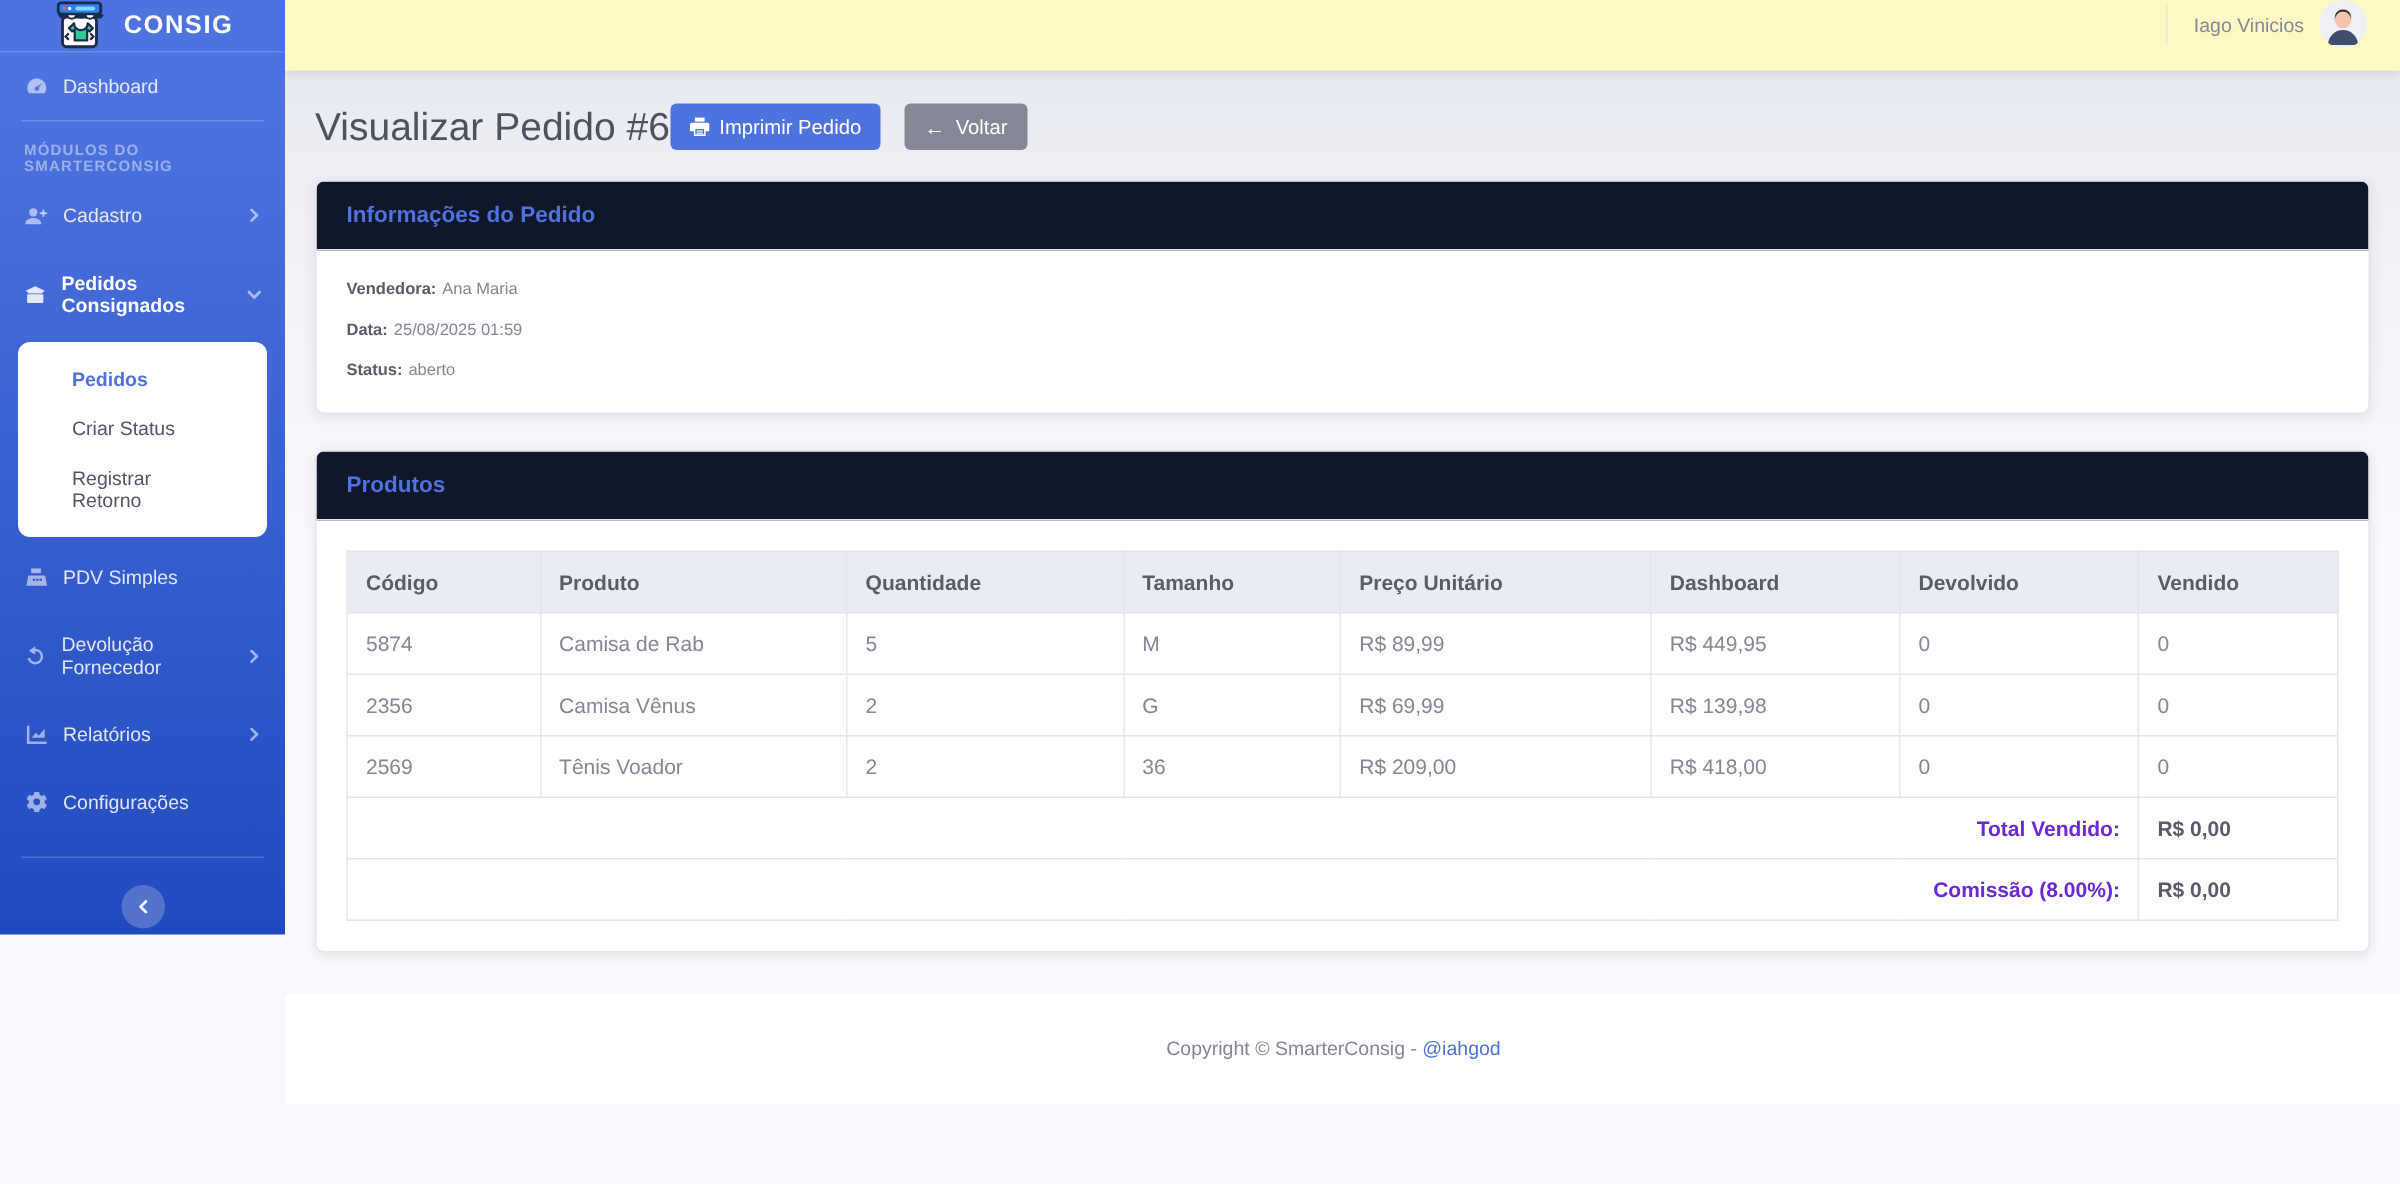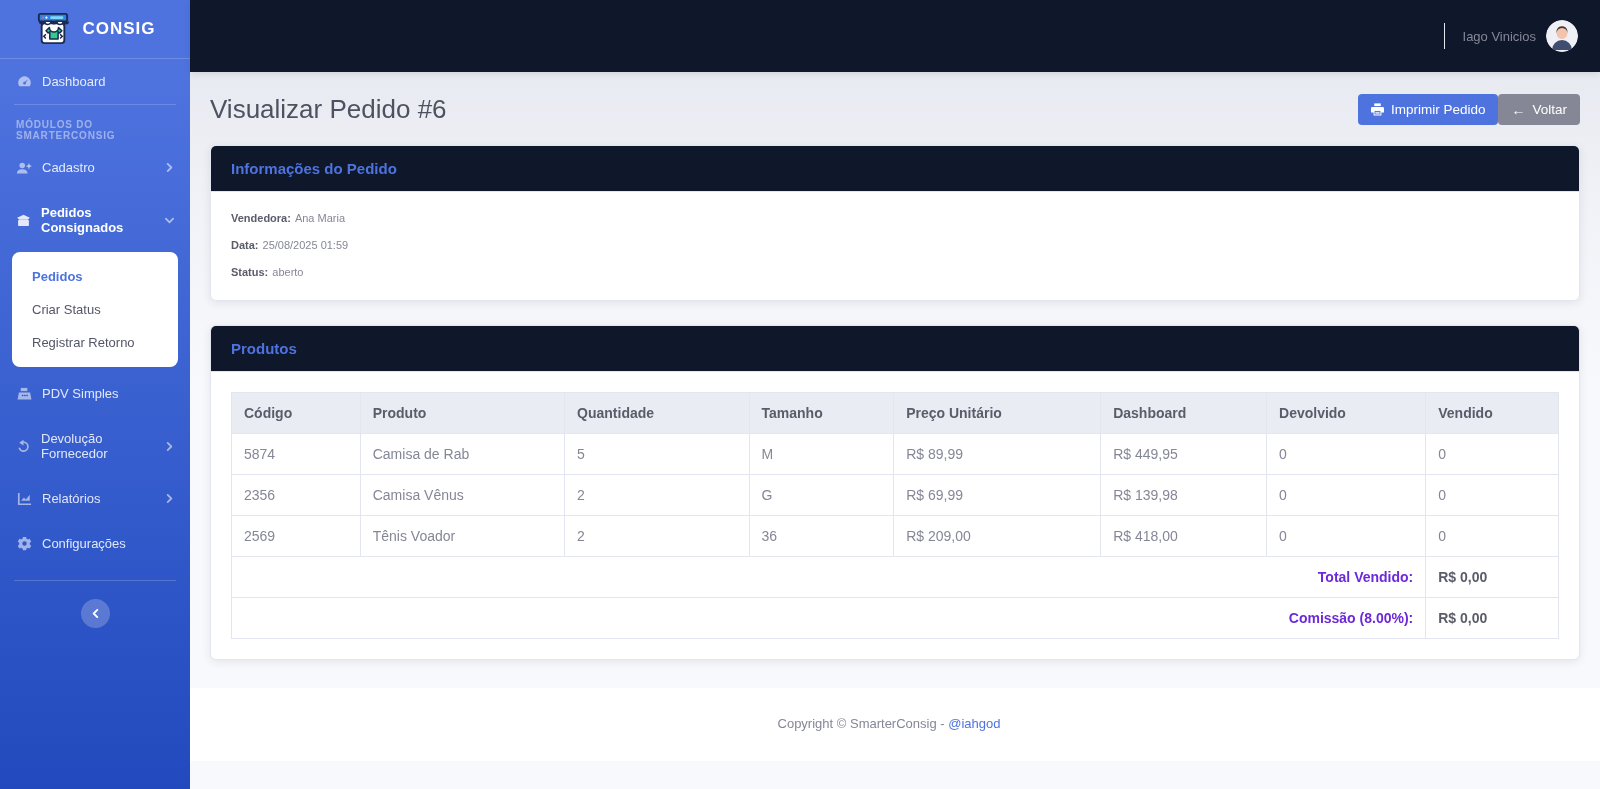--- a/index.html
+++ b/index.html
@@ -4,21 +4,21 @@
 <style>
   * { box-sizing: border-box; margin: 0; padding: 0; }
   html,body { width:1600px; height:789px; overflow:hidden; }
   body {
     font-family: "Liberation Sans", sans-serif;
     background:#f8f9fc;
     display:flex;
   }
   
   .sidebar {
-    width:190px; min-width:190px; height:789px;
+    width:190px; min-width:190px; height:623px;
     background:linear-gradient(180deg,#4e73df 10%,#224abe 100%);
     display:flex; flex-direction:column;
     color:#fff;
   }
   .brand {
     height:58px; display:flex; align-items:center; justify-content:center;
     gap:10px; cursor:pointer;
   }
   .brand-text { font-weight:700; font-size:17px; letter-spacing:1px; color:#fff; }
   .sb-divider { border:none; border-top:1px solid rgba(255,255,255,0.18); margin:0 0; }
@@ -31,50 +31,50 @@
   .nav-item {
     display:flex; align-items:center; gap:10px;
     padding:15px 16px; font-size:13px; color:rgba(255,255,255,0.85);
     text-decoration:none; cursor:pointer; position:relative;
   }
   .nav-item .nav-icon { width:16px; display:inline-flex; justify-content:center; color:rgba(255,255,255,0.55); }
   .nav-item.active { color:#fff; font-weight:700; }
   .nav-item.active .nav-icon { color:rgba(255,255,255,0.85); }
   .nav-item .chev { margin-left:auto; color:rgba(255,255,255,0.55); display:inline-flex; }
   .submenu {
-    background:#fff; border-radius:8px; margin:2px 12px 4px 12px; padding:8px 0;
+    background:#fff; border-radius:8px; margin:2px 12px 4px 12px; padding:8px 16px;
   }
   .submenu a {
     display:block; padding:9px 20px; font-size:13px; color:#545668;
     text-decoration:none; cursor:pointer;
   }
   .submenu a.active { color:#4e73df; font-weight:700; }
   .collapse-wrap { display:flex; justify-content:center; padding:18px 0; }
   .collapse-btn {
     width:29px; height:29px; border-radius:50%; border:none; cursor:pointer;
     background:rgba(255,255,255,0.22); color:#fff; display:flex; align-items:center; justify-content:center;
   }
   
   .main { flex:1; display:flex; flex-direction:column; height:789px; }
   .topbar {
-    height:72px; background:#0f172a; box-shadow:0 2px 6px rgba(58,59,69,0.12);
-    display:flex; align-items:center; position:relative; z-index:5;
+    height:47px; background:#fef9c3; box-shadow:0 2px 6px rgba(58,59,69,0.12);
+    display:flex; align-items:flex-start; position:relative; z-index:5;
   }
   .topbar-right { margin-left:auto; display:flex; align-items:center; padding-right:22px; }
   .topbar-divider { width:1px; height:26px; background:#e3e6f0; margin-right:18px; }
   .user-name { font-size:13px; color:#858796; margin-right:10px; cursor:pointer; }
   .avatar { width:32px; height:32px; border-radius:50%; overflow:hidden; display:inline-flex; cursor:pointer; }
   .content-bg {
     flex:1; display:flex; flex-direction:column;
     background:linear-gradient(180deg,#e8eaf1 0px,#f2f3f8 150px,#f8f9fc 320px);
   }
   .page-content { padding:22px 20px 0 20px; }
-  .page-head { display:flex; align-items:center; justify-content:space-between; margin-bottom:20px; }
+  .page-head { display:flex; align-items:center; justify-content:flex-start; margin-bottom:20px; }
   .page-head h1 { font-size:26px; font-weight:400; color:#4e5260; }
-  .actions { display:flex; gap:0; }
+  .actions { display:flex; gap:16px; }
   .btn {
     display:inline-flex; align-items:center; gap:7px; border:none; cursor:pointer;
     font-family:inherit; font-size:13.5px; color:#fff; padding:8px 13px; border-radius:4px;
   }
   .btn.primary { background:#4e73df; }
   .btn.secondary { background:#858796; }
   .btn .arrow { font-size:14px; line-height:1; }
   
   .card {
     background:#fff; border:1px solid #e3e6f0; border-radius:6px;

